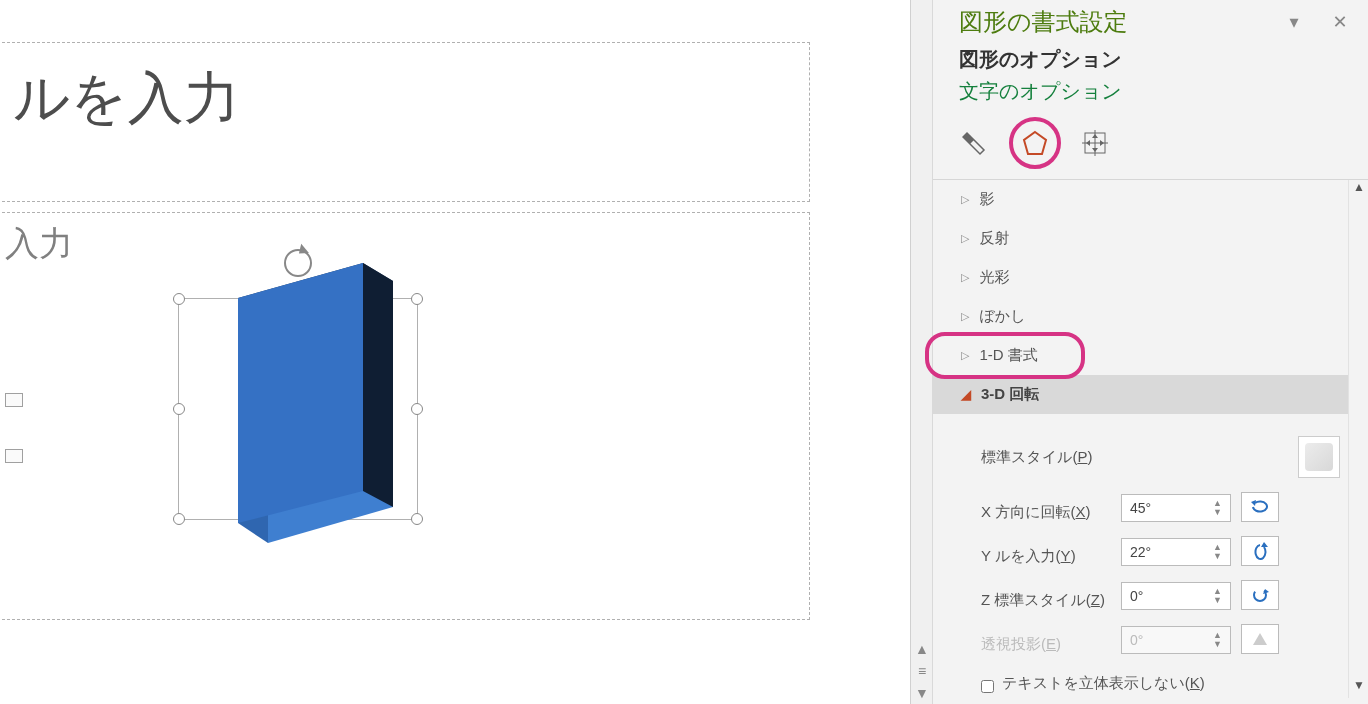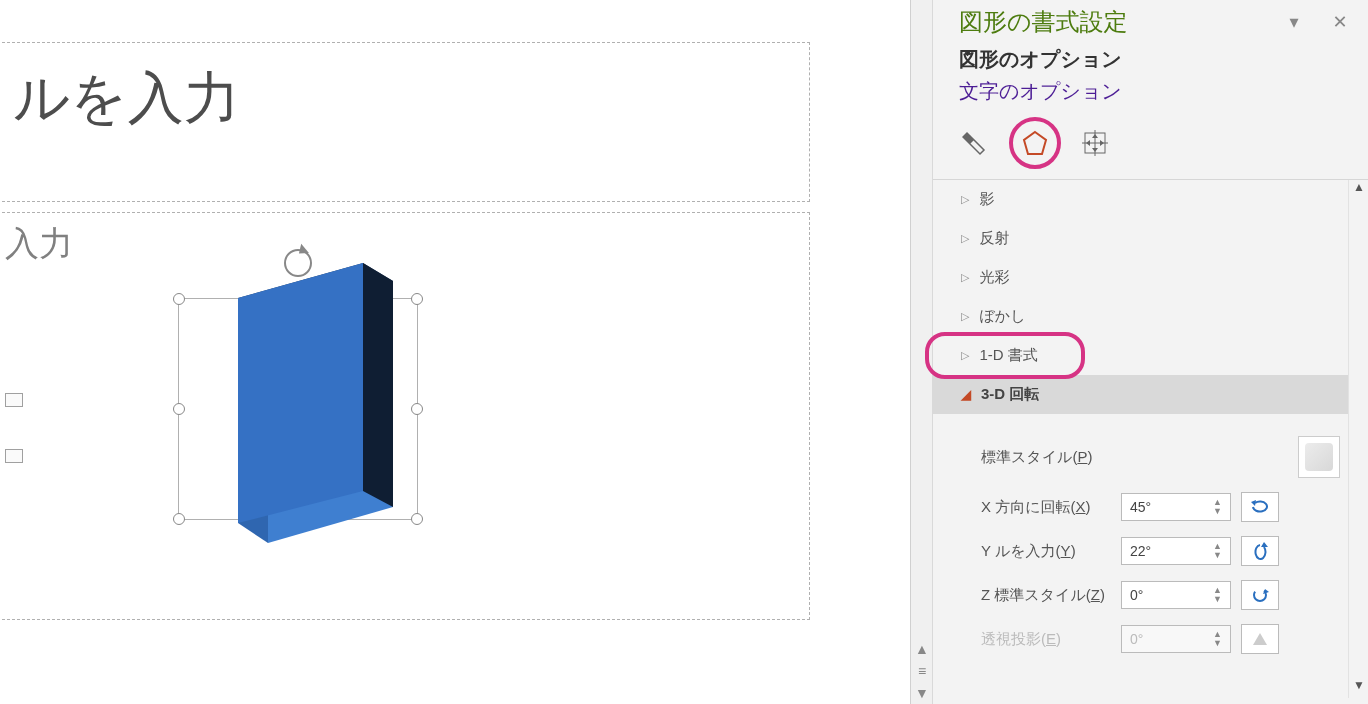--- a/index.html
+++ b/index.html
@@ -74,21 +74,21 @@
   .panel-header {
     display: flex; align-items: center; justify-content: space-between;
     padding: 0 14px 6px 26px;
   }
   .panel-title { font-size: 24px; color: #4d7c0f; font-weight: 400; }
   .panel-header .ctl { font-size: 18px; color: #888; cursor: pointer; width: 28px; text-align: center; }
 
   .opt-tabs {
     display: flex; gap: 5px; padding: 2px 0 10px 26px; font-size: 20px; flex-direction: column;
   }
-  .opt-tabs .tab { color: #4c1d95; cursor: pointer; }
+  .opt-tabs .tab { color: #15803d; cursor: pointer; }
   .opt-tabs .tab.active { color: #333; font-weight: bold; }
 
   .icon-tabs {
     padding: 2px 0 4px 26px; display:flex; gap: 18px; align-items:center;
   }
   .icon-tab { width: 32px; height: 32px; display:flex; align-items:center; justify-content:center; cursor:pointer; }
   .icon-tab svg { display:block; }
   .icon-tab.sel-circle { border: 4px solid #d63384; border-radius: 50%; width: 52px; height: 52px; }
 
   .section-list {
@@ -105,21 +105,21 @@
   .section-row.open .tri { color:#c44a26; font-size:13px; }
 
   .rot-pill {
     position: absolute; border: 4px solid #d63384; border-radius: 20px;
     pointer-events: none;
   }
 
   .section-body {
     padding: 22px 0 12px 48px; font-size: 15px; color:#555;
   }
-  .row { display:flex; align-items:center; margin-bottom: 14px; }
+  .row { display:flex; align-items:flex-end; margin-bottom: 14px; }
   .row .lbl { width: 140px; }
   .row .u { text-decoration: underline; }
   .row .spin {
     width: 110px; height: 28px; border:1px solid #bbb; background:#fff; display:flex; align-items:center;
     padding: 0 8px; font-size:14px; color:#444; justify-content: space-between;
   }
   .row .spin.disabled { color:#bbb; background:#f8f8f8;}
   .row .steppers { display:flex; flex-direction:column; font-size:9px; color:#888; line-height:9px;}
   .row .ico-btn {
     width: 38px; height: 30px; border:1px solid #bbb; background:#fff; margin-left: 10px;
@@ -315,20 +315,26 @@
           <span>0°</span>
           <div class="steppers">▲<br>▼</div>
         </div>
         <div class="ico-btn disabled">
           <svg width="18" height="16" viewBox="0 0 18 16">
               <path d="M9 2 L2 14 L16 14 Z" fill="#ccc"></path>
             </svg>
         </div>
       </div>
 
+      <div class="row chk-row">
+        <input type="checkbox" style="">
+        <span>
+          <span>テキストを立体表示しない(</span><span class="u">K</span><span>)</span>
+        </span>
+      </div>
     </div>
   </div>
 
   <div class="panel-scroll">
     <div class="tr-up">▲</div>
     <div class="tr-down">▼</div>
   </div>
 </div>
 
 <div class="rot-pill" id="rot-pill" style="left: 925px; top: 332px; width: 160px; height: 47px;"></div>

